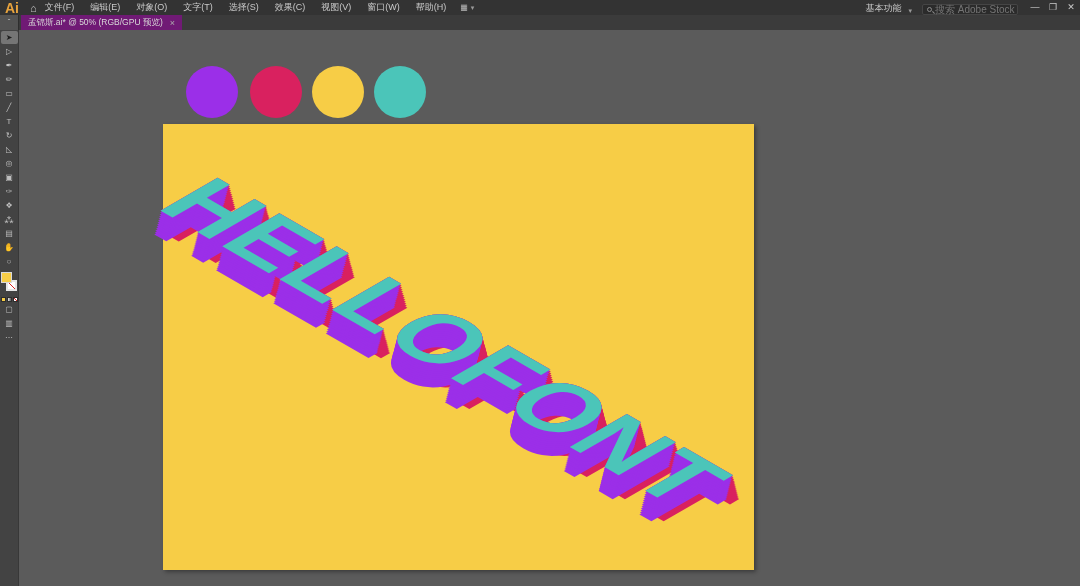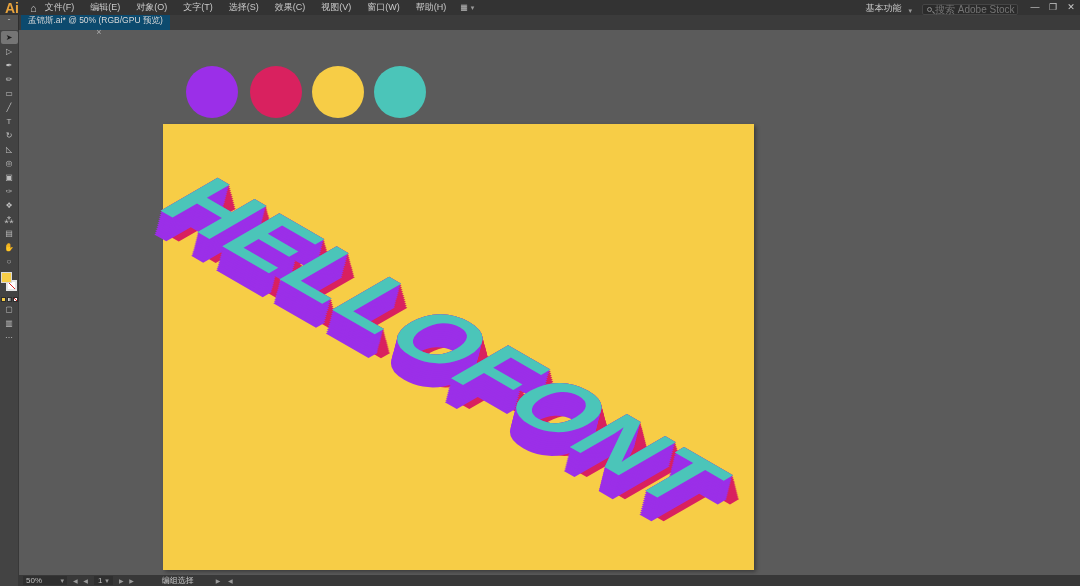--- a/index.html
+++ b/index.html
@@ -34,22 +34,22 @@
   }
   .winbtns { display:flex; align-items:center; margin-left:8px; }
   .winbtn { width:18px; text-align:center; color:#C9C9C9; font-size:9px; line-height:15px; }
   
   #tabbar {
     position:absolute; left:0; top:15px; width:1080px; height:15px;
     background:#3B3B3B; z-index:25; display:flex; align-items:stretch;
   }
   .collapse-box { width:19px; background:#535353; color:#CFCFCF; font-size:8px; text-align:center; line-height:13px; border-right:1px solid #2E2E2E; }
   .doc-tab {
-    background:#0c4a6e; display:flex; align-items:center; margin-left:2px;
-    padding:0 7px; max-width:200px;flex-direction:column;
+    background:#701a75; display:flex; align-items:center; margin-left:2px;
+    padding:0 7px; max-width:200px;
   }
   .doc-tab .title { font-size:8.5px; color:#D8D8D8; white-space:nowrap; }
   .doc-tab .close { font-size:9px; color:#ACACAC; margin-left:7px; }
   
   #toolbar {
     position:absolute; left:0; top:30px; width:19px; height:556px;
     background:#434343; z-index:20; display:flex; flex-direction:column; align-items:center;
     border-right:1px solid #383838;
   }
   .tool { width:17px; height:13px; display:flex; align-items:center; justify-content:center;
@@ -182,28 +182,14 @@
   <div class="swatch-circle" style="left: 374px; background-color: rgb(75, 197, 185);"></div>
 
   <div id="artboard" style="background-color: rgb(247, 205, 70);">
     <div class="iso-wrap">
       <span class="iso-copy t-magenta">HELLOFONT</span>
       <span class="iso-copy t-purple">HELLOFONT</span>
       <span class="iso-copy t-face">HELLOFONT</span>
     </div>
   </div>
 
-  <div id="statusbar">
-    <div class="zoombox">
-      <span>50%</span>
-      <span class="chev">▾</span>
-    </div>
-    <span class="navarrows">◀ ◀</span>
-    <div class="abnumbox">
-      <span>1</span>
-      <span class="chev">▾</span>
-    </div>
-    <span class="navarrows">▶ ▶</span>
-    <span class="statustext">编组选择</span>
-    <span class="statusarrow">▶ ◀</span>
-  </div>
 
 </div>
 
 </body></html>

